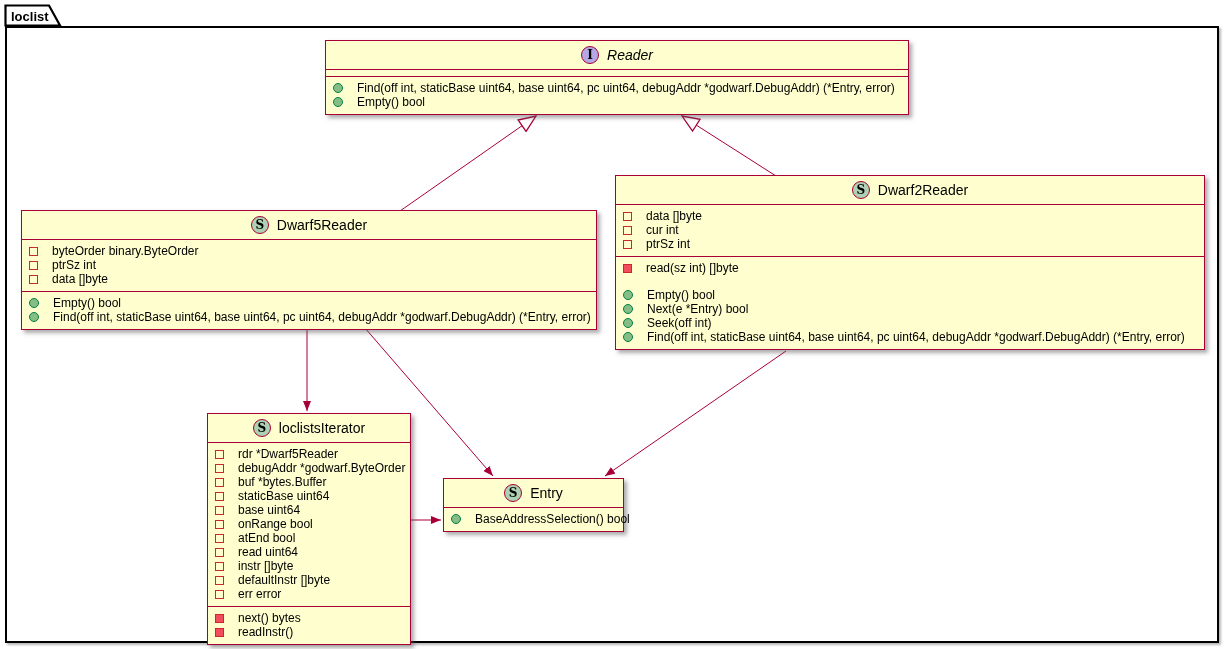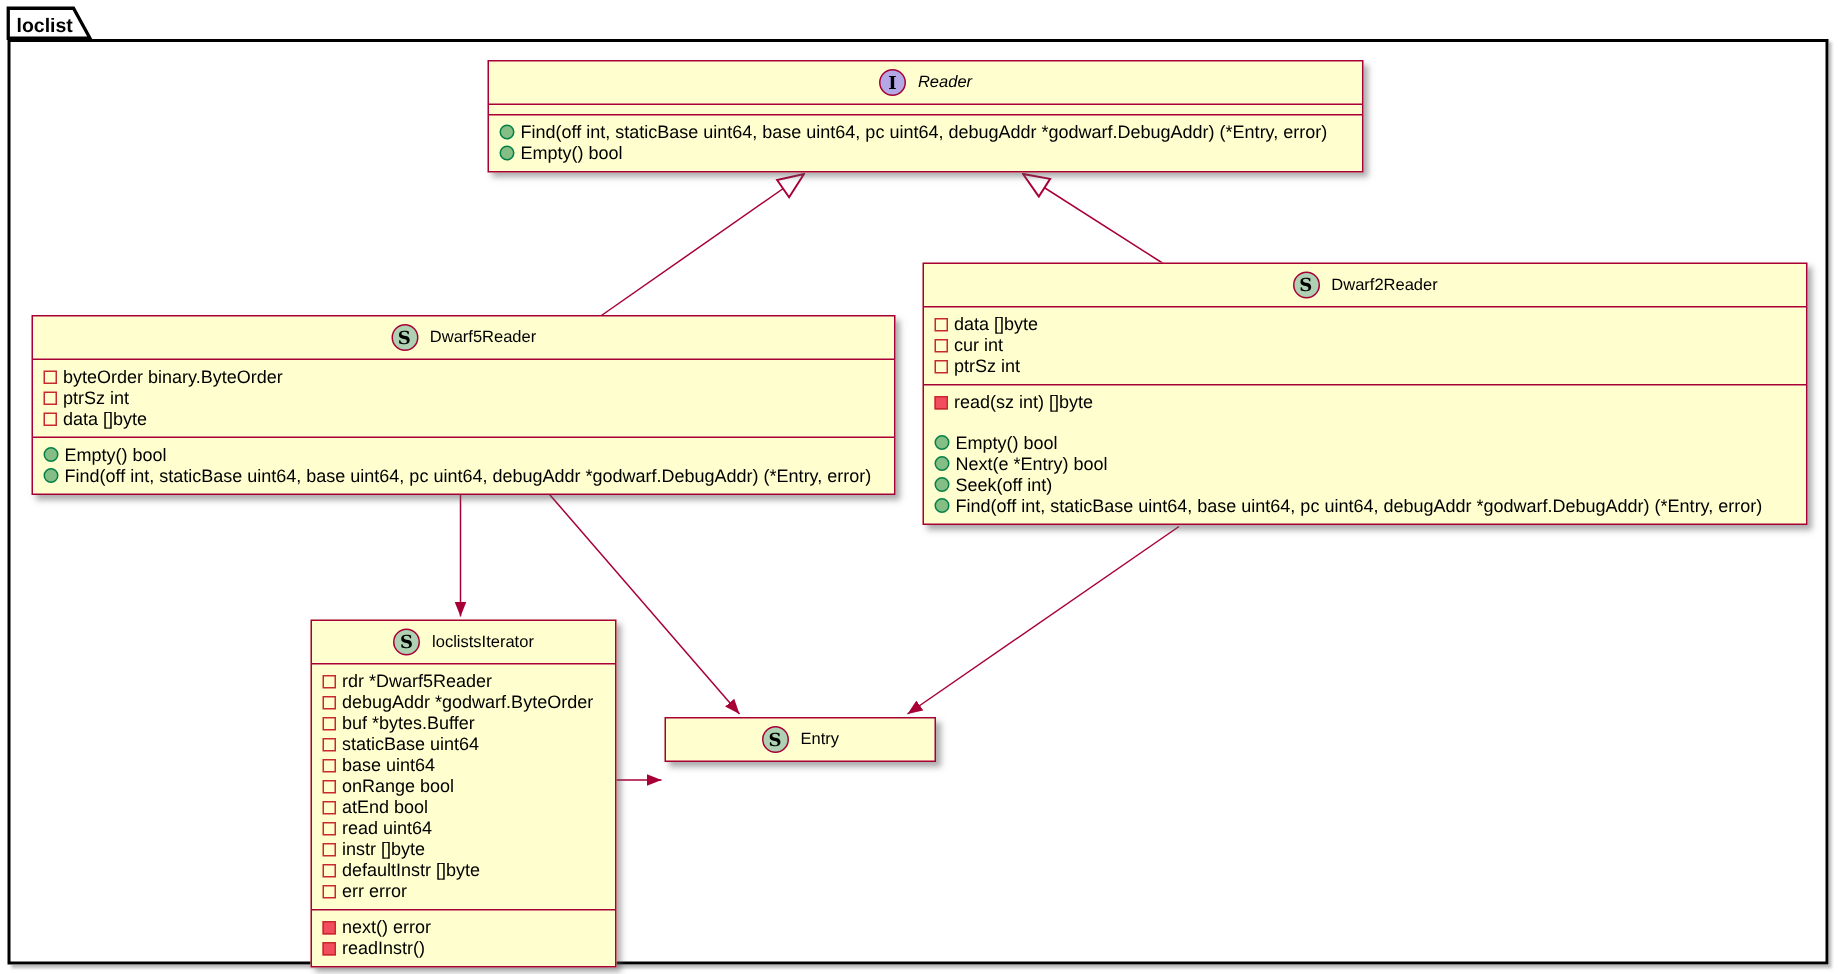--- a/index.html
+++ b/index.html
@@ -22,37 +22,37 @@
   
   .ubox {
     position:absolute; z-index:2; background:#FEFECE;
     border:1.5px solid #A80036; box-shadow:3px 3px 4px rgba(90,90,90,0.5);
     font-size:12px; color:#000;
   }
   .utitle {
     display:flex; align-items:center; justify-content:center;
     gap:8px; height:28px;
   }
-  .cname { font-size:11px; }
+  .cname { font-size:14px; }
   .cname.italic { font-style:italic; }
   .badge {
     width:18px; height:18px; border-radius:50%;
     border:1px solid #A80036; box-sizing:border-box;
     display:flex; align-items:center; justify-content:center;
     font-family:"DejaVu Serif", serif; font-weight:bold; font-size:12px;
     flex:0 0 auto;
   }
   .badge-struct { background:#ADD1B2; }
   .badge-interface { background:#B4A7E5; }
 
   .sect { border-top:1.5px solid #A80036; padding:4px 7px 5px 7px; }
   .sect.empty { height:6px; padding:0; }
 
   .member {
-    display:flex; align-items:center; gap:4px;
+    display:flex; align-items:center; gap:14px;
     line-height:14px; white-space:nowrap;
   }
   .member.gap { margin-top:13px; }
   .ic { flex:0 0 auto; box-sizing:content-box; }
   .ic.pub-m { width:8px; height:8px; border-radius:50%; background:#84BE84; border:1px solid #038048; }
   .ic.pub-f { width:7px; height:7px; border-radius:50%; background:transparent; border:1.2px solid #038048; }
   .ic.priv-m { width:7px; height:7px; background:#F24D5C; border:1px solid #C82930; }
   .ic.priv-f { width:7px; height:7px; background:transparent; border:1.2px solid #C82930; }
   .mtext { white-space:nowrap; }
 </style>
@@ -222,27 +222,33 @@
       <span class="mtext">defaultInstr []byte</span>
     </div>
     <div class="member">
       <span class="ic priv-f"></span>
       <span class="mtext">err error</span>
     </div>
   </div>
   <div class="sect">
     <div class="member">
       <span class="ic priv-m"></span>
-      <span class="mtext">next() error</span>
+      <span class="mtext">next() bytes</span>
     </div>
     <div class="member">
       <span class="ic priv-m"></span>
       <span class="mtext">readInstr()</span>
     </div>
   </div>
 </div>
 
 <div class="ubox" style="left:443px; top:478px; width:179px;">
   <div class="utitle">
     <span class="badge badge-struct">S</span>
     <span class="cname">Entry</span>
   </div>
+  <div class="sect">
+    <div class="member">
+      <span class="ic pub-m"></span>
+      <span class="mtext">BaseAddressSelection() bool</span>
+    </div>
+  </div>
 </div>
 
 </body></html>

